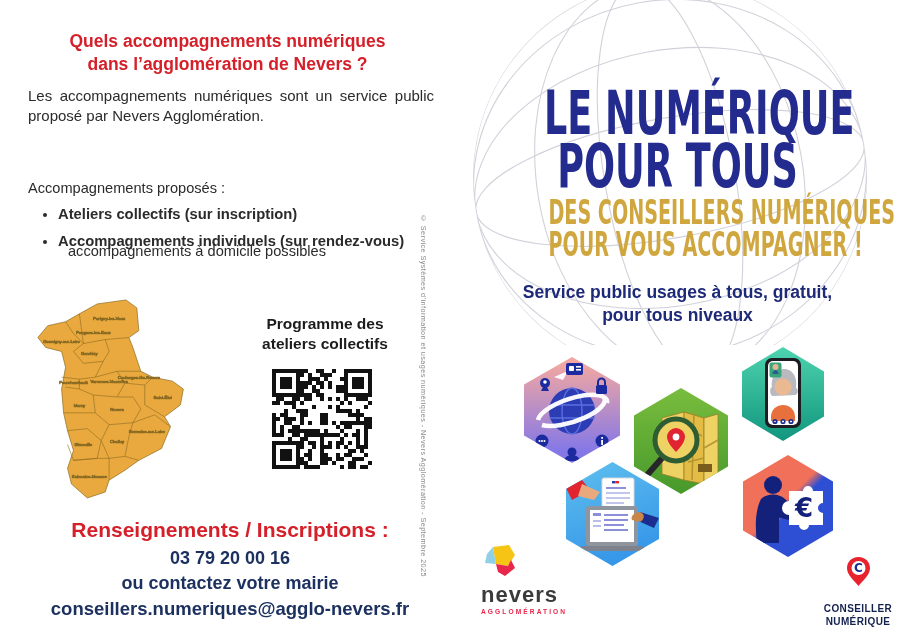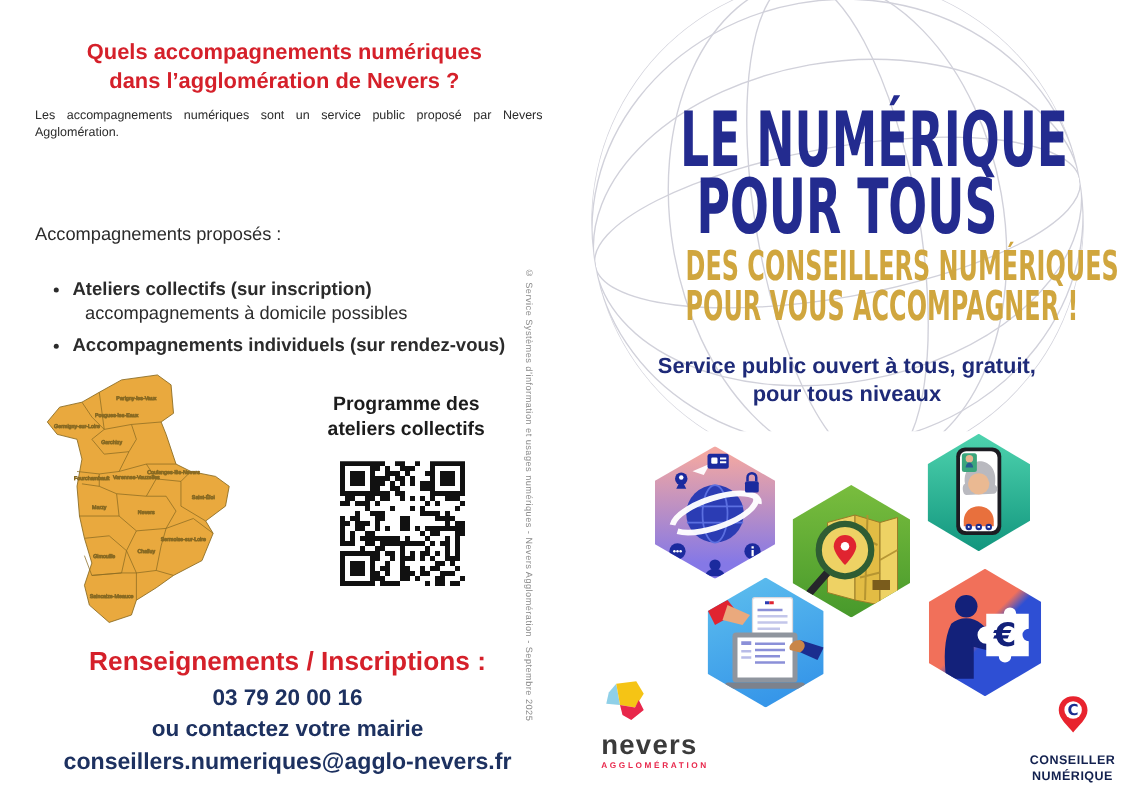--- a/index.html
+++ b/index.html
@@ -3,26 +3,26 @@
 <meta charset="utf-8">
 <style>
   html,body{margin:0;padding:0;background:#ffffff;}
   #flyer{position:relative;width:900px;height:636px;background:#fff;overflow:hidden;
          font-family:"Liberation Sans",sans-serif;color:#2b2b2b;}
 
   
   .page-left{position:absolute;left:0;top:0;width:455px;height:510px;text-decoration:underline;}
   .lp-title{position:absolute;left:25px;top:18px;width:405px;text-align:center;
             font-size:17.5px;font-weight:bold;color:#d5202a;line-height:1.32;}
-  .lp-body{position:absolute;left:28px;top:86px;width:406px;font-size:10px;line-height:1.35;}
+  .lp-body{position:absolute;left:28px;top:86px;width:406px;font-size:15px;line-height:1.35;}
   .lp-body p{margin:0;text-align:justify;}
   .lp-props{position:absolute;left:28px;top:180px;width:406px;font-size:14.6px;}
   .lp-bullets{position:absolute;left:28px;top:198px;width:410px;font-size:14.8px;font-weight:bold;}
   .lp-bullets ul{margin:0;padding-left:30px;}
-  .lp-bullets li{margin-top:24px;line-height:1.4;}
+  .lp-bullets li{margin-top:6px;line-height:1.4;}
   .lp-sub{position:absolute;left:68px;top:243px;font-size:14.6px;font-weight:normal;}
   .map-wrap{position:absolute;left:22px;top:286px;width:198px;height:218px;}
   .map-wrap svg{width:100%;height:100%;}
   .map-label{font-size:4.3px;fill:#333;font-family:"Liberation Sans",sans-serif;}
   .program{position:absolute;left:240px;top:314px;width:170px;text-align:center;
            font-size:15.5px;font-weight:bold;color:#1c1c1c;line-height:1.3;}
   .qr{position:absolute;left:269px;top:366px;width:106px;height:106px;background:#fff;padding:3px;box-sizing:border-box;}
   .contact{position:absolute;left:10px;top:518px;width:440px;text-align:center;}
   .contact .c-head{font-size:21px;font-weight:bold;color:#d5202a;margin:0 0 6px 0;}
   .contact .c-line{font-size:18px;font-weight:bold;color:#1d3160;margin:4px 0;}
@@ -490,21 +490,21 @@
       <span class="cond" style="display:block">LE NUMÉRIQUE</span>
       <span class="cond" style="display:block">POUR TOUS</span>
     </div>
 
     <div class="rp-sub">
       <span class="cond" style="display:block">DES CONSEILLERS NUMÉRIQUES</span>
       <span class="cond" style="display:block">POUR VOUS ACCOMPAGNER !</span>
     </div>
 
     <div class="rp-tag">
-      <span style="display:block">Service public ouvert à tous, gratuit,</span>
+      <span style="display:block">Service public usages à tous, gratuit,</span>
       <span style="display:block">pour tous niveaux</span>
     </div>
 
     <div class="hex hex-globe">
       <svg viewBox="0 0 96 106">
         <circle cx="48" cy="54" r="23" fill="#2b3cb4"></circle>
         <g stroke="#5b6fe0" stroke-width="1.4" fill="none">
           <ellipse cx="48" cy="54" rx="10" ry="23"></ellipse>
           <path d="M25.5,48 h45 M25.5,61 h45"></path>
         </g>

